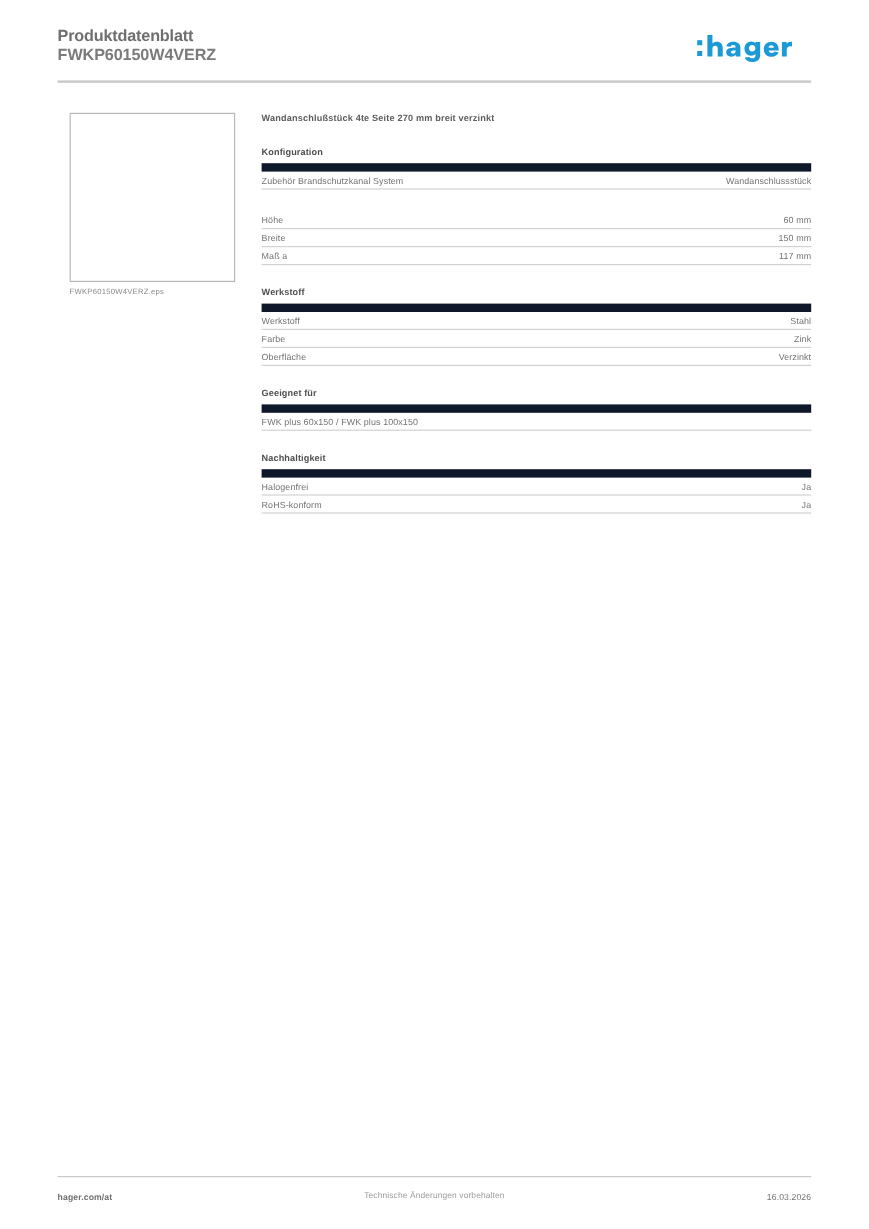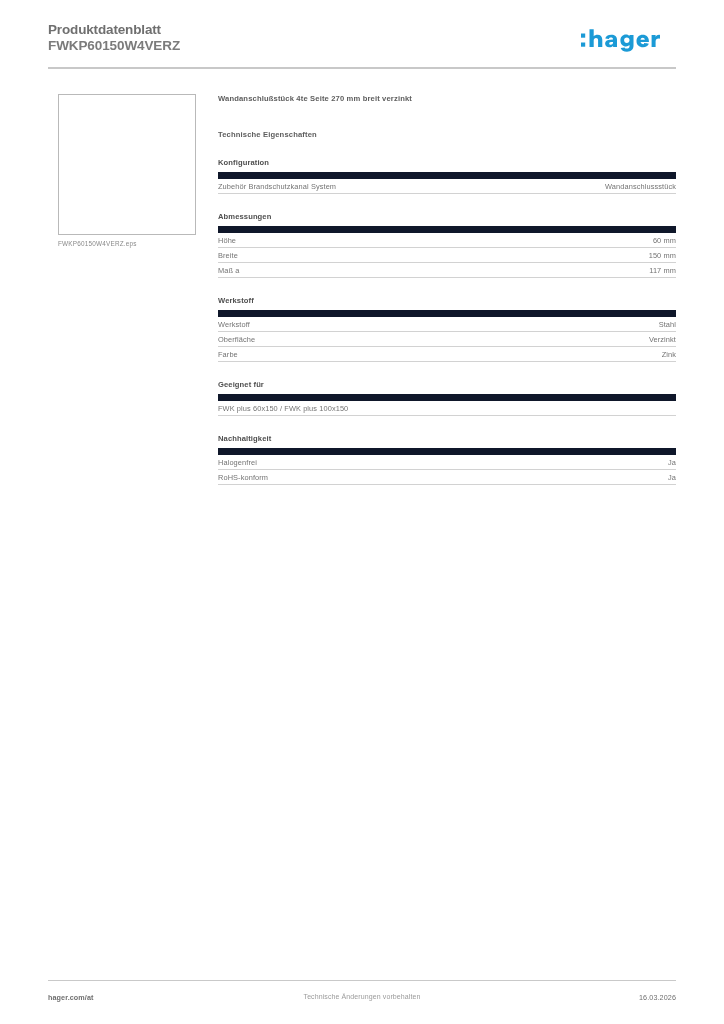--- a/index.html
+++ b/index.html
@@ -242,58 +242,56 @@
   <div class="header-rule"></div>
 
   <div class="image-col">
     <div class="image-box"></div>
     <div class="image-caption">FWKP60150W4VERZ.eps</div>
   </div>
 
   <div class="content">
     <div class="product-name">Wandanschlußstück 4te Seite 270 mm breit verzinkt</div>
 
-    <div class="spec-heading">Technische Eigenschaften</div>
 
     <div id="sections-host">
         <div class="section">
           <div class="section-title">Konfiguration</div>
           <div class="row">
             <div class="row-label">Zubehör Brandschutzkanal System</div>
             <div class="row-value">Wandanschlussstück</div>
           </div>
         </div>
         <div class="section">
-          <div class="section-title">Abmessungen</div>
           <div class="row">
             <div class="row-label">Höhe</div>
             <div class="row-value">60 mm</div>
           </div>
           <div class="row">
             <div class="row-label">Breite</div>
             <div class="row-value">150 mm</div>
           </div>
           <div class="row">
             <div class="row-label">Maß a</div>
             <div class="row-value">117 mm</div>
           </div>
         </div>
         <div class="section">
           <div class="section-title">Werkstoff</div>
           <div class="row">
             <div class="row-label">Werkstoff</div>
             <div class="row-value">Stahl</div>
           </div>
           <div class="row">
+            <div class="row-label">Farbe</div>
+            <div class="row-value">Zink</div>
+          </div>
+          <div class="row">
             <div class="row-label">Oberfläche</div>
             <div class="row-value">Verzinkt</div>
-          </div>
-          <div class="row">
-            <div class="row-label">Farbe</div>
-            <div class="row-value">Zink</div>
           </div>
         </div>
         <div class="section">
           <div class="section-title">Geeignet für</div>
           <div class="row single">
             <div class="row-label">FWK plus 60x150 / FWK plus 100x150</div>
           </div>
         </div>
         <div class="section">
           <div class="section-title">Nachhaltigkeit</div>

